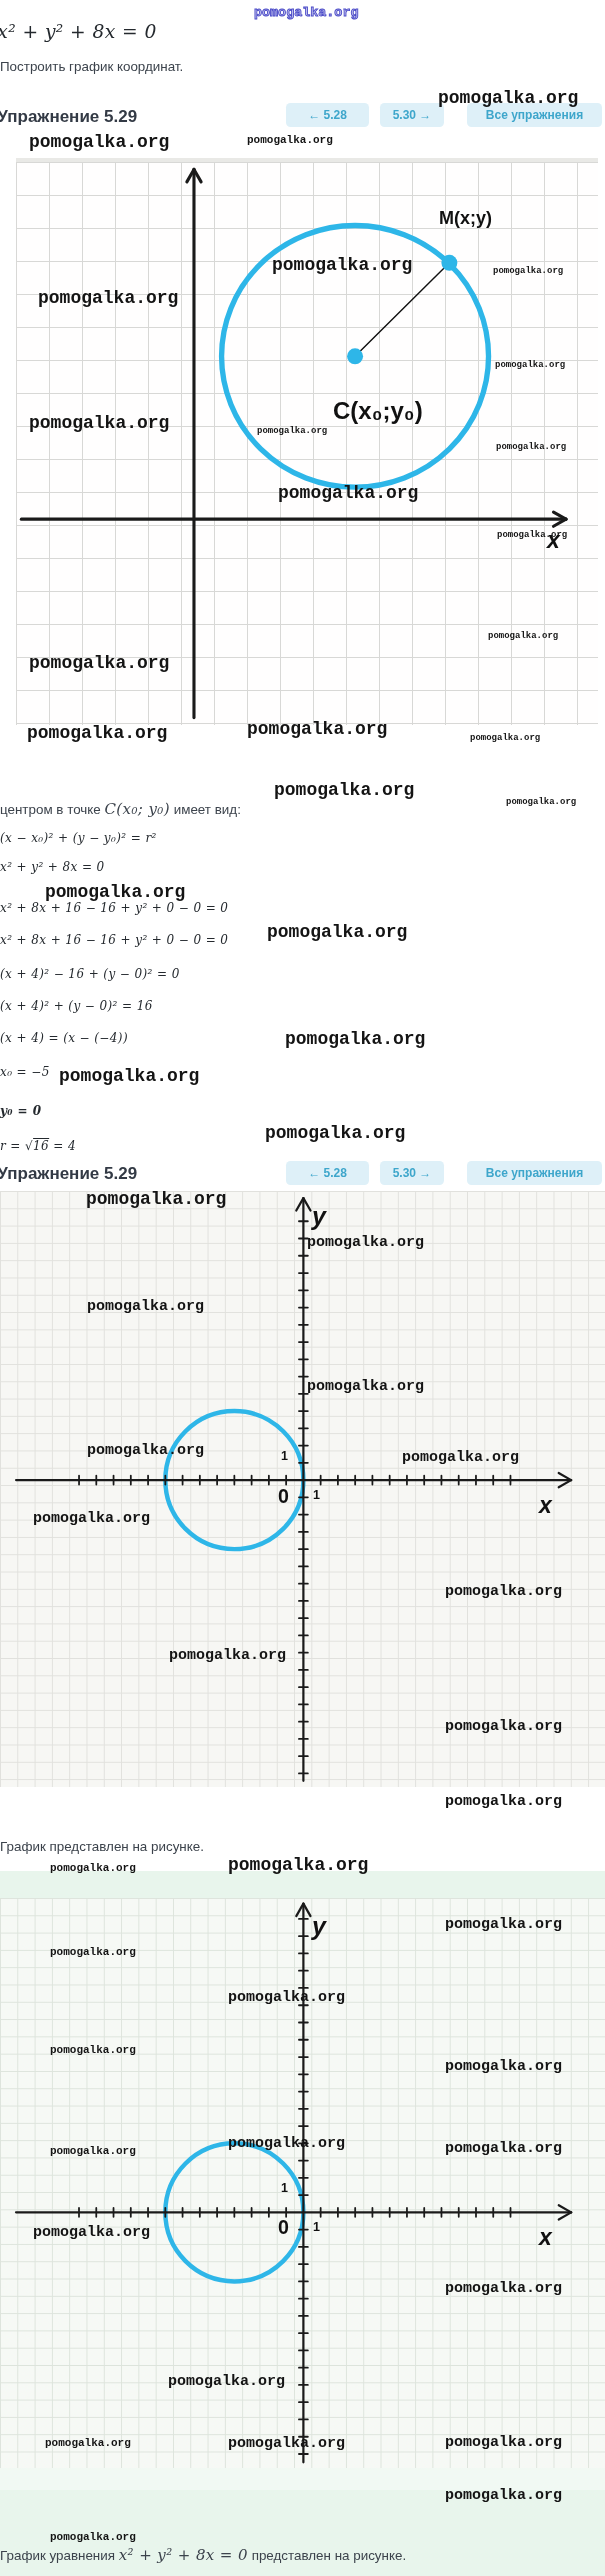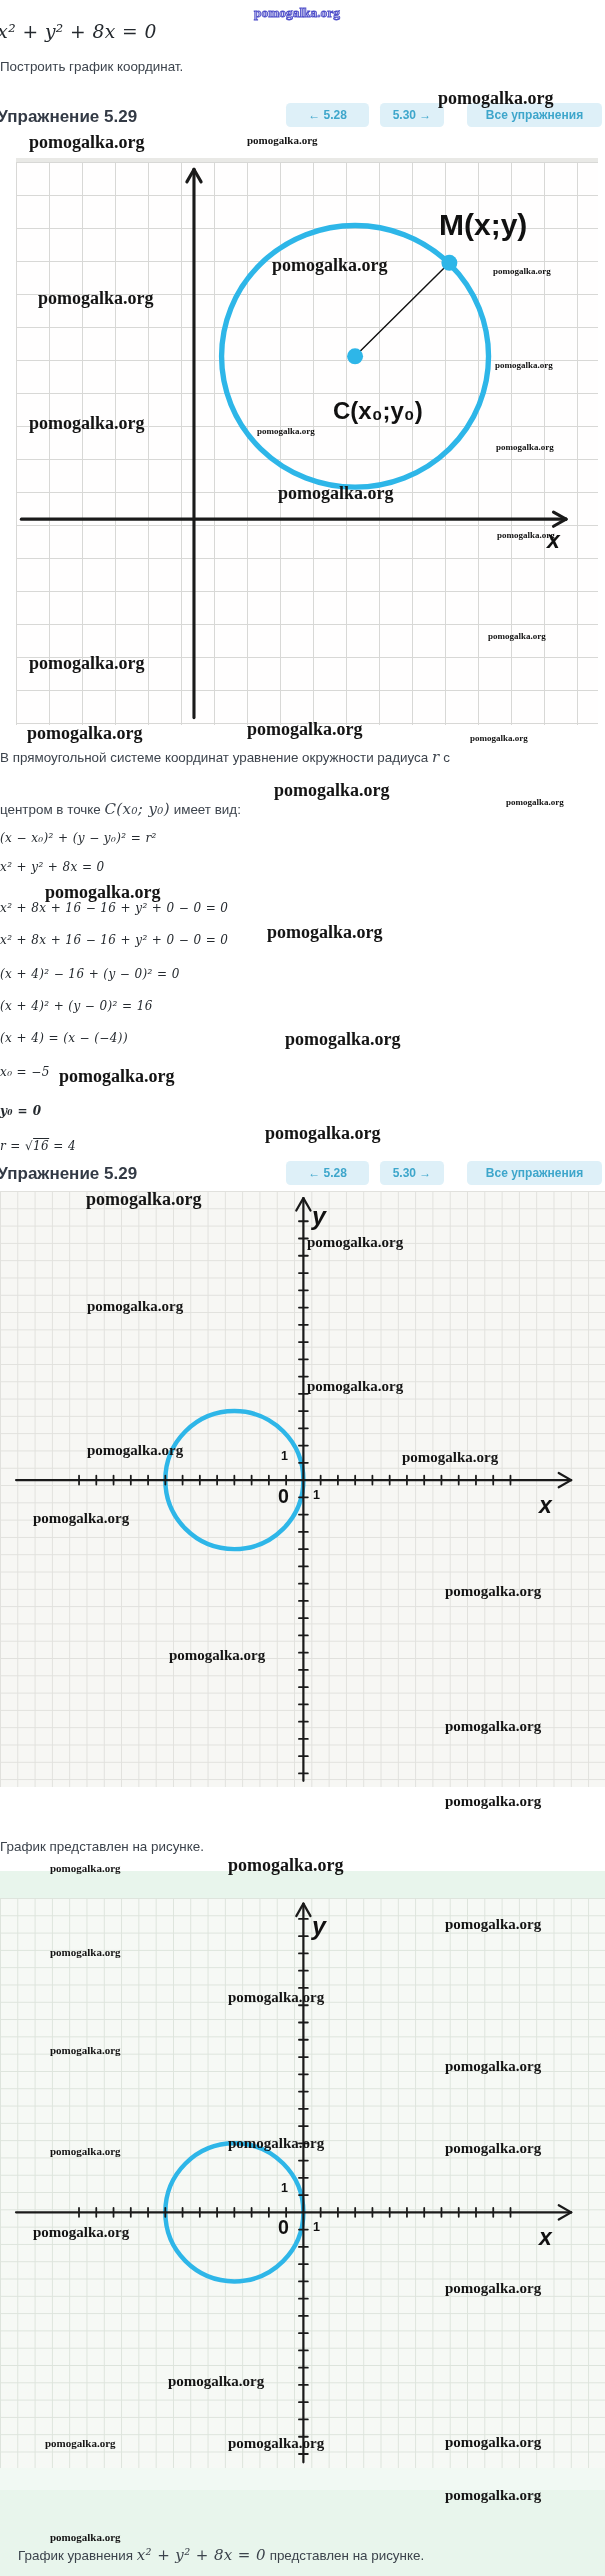--- a/index.html
+++ b/index.html
@@ -22,21 +22,21 @@
          background-image:linear-gradient(to right,#e1e1dd 0.9px,transparent 0.9px),
                           linear-gradient(to bottom,#e1e1dd 0.9px,transparent 0.9px);
          background-size:17.3px 17.3px;}
   .grid3{background-color:#f6f9f5;
          background-image:linear-gradient(to right,#dde4dc 0.9px,transparent 0.9px),
                           linear-gradient(to bottom,#dde4dc 0.9px,transparent 0.9px);
          background-size:17.3px 17.3px;}
   .fig-label{position:absolute;font-weight:700;color:#111;white-space:nowrap;}
   .axis-label{font-style:italic;font-size:23px;}
   .wm{position:absolute;color:#141414;white-space:nowrap;pointer-events:none;z-index:6;
-      font-family:Liberation Serif, serif;}
+      font-family:Liberation Mono, monospace;}
   .wm-huge{font-size:18px;font-weight:700;}
   .wm-big{font-size:15px;font-weight:700;}
   .wm-med{font-size:11px;font-weight:700;}
   .wm-small{font-size:9px;font-weight:600;}
   .wm-outline{font-size:13.4px;font-weight:700;color:rgba(80,80,200,0.35);
               -webkit-text-stroke:0.9px #4b4bc8;}
   svg{position:absolute;left:0;top:0;overflow:visible;}
 </style>
 </head>
 <body>
@@ -69,25 +69,24 @@
         <line x1="200" y1="8" x2="192" y2="22" stroke="#1a1a1a" stroke-width="3.5" stroke-linecap="round"></line>
         <line x1="200" y1="8" x2="208" y2="22" stroke="#1a1a1a" stroke-width="3.5" stroke-linecap="round"></line>
         <line x1="6" y1="401" x2="618" y2="401" stroke="#1a1a1a" stroke-width="3.5" stroke-linecap="round"></line>
         <line x1="618" y1="401" x2="604" y2="393" stroke="#1a1a1a" stroke-width="3.5" stroke-linecap="round"></line>
         <line x1="618" y1="401" x2="604" y2="409" stroke="#1a1a1a" stroke-width="3.5" stroke-linecap="round"></line>
         <line x1="381" y1="218" x2="487" y2="113" stroke="#111" stroke-width="1.6" stroke-linecap="round"></line>
         <circle cx="381" cy="218" r="9" fill="#2eb6e8"></circle>
         <circle cx="487" cy="113" r="9" fill="#2eb6e8"></circle>
       </svg>
   </div>
-  <div class="fig-label" style="left:439px;top:208px;font-size:30px;">M(x;y)</div>
+  <div class="fig-label" style="left:439px;top:208px;font-size:18px;">M(x;y)</div>
   <div class="fig-label" style="left:333px;top:397px;font-size:24px;">C(x₀;y₀)</div>
   <div class="fig-label axis-label" style="left:547px;top:527px;">x</div>
 
-  <div class="abs task-text" id="intro-line1" style="left:0;top:748px;"><span>В прямоугольной системе координат уравнение окружности радиуса </span><span class="math" style="font-size: 15px;">r</span><span> с</span></div>
   <div class="abs task-text" id="intro-line2" style="left:0;top:800px;"><span>центром в точке </span><span class="math" style="font-size: 15px;">C(x₀; y₀)</span><span> имеет вид:</span></div>
   <div id="equations">
       <div class="mathline" style="top: 831px;">(x − x₀)² + (y − y₀)² = r²</div>
       <div class="mathline" style="top: 860px;">x² + y² + 8x = 0</div>
       <div class="mathline" style="top: 901px;">x² + 8x + 16 − 16 + y² + 0 − 0 = 0</div>
       <div class="mathline" style="top: 933px;">x² + 8x + 16 − 16 + y² + 0 − 0 = 0</div>
       <div class="mathline" style="top: 967px;">(x + 4)² − 16 + (y − 0)² = 0</div>
       <div class="mathline" style="top: 999px;">(x + 4)² + (y − 0)² = 16</div>
       <div class="mathline" style="top: 1031px;">(x + 4) = (x − (−4))</div>
       <div class="mathline" style="top: 1065px;">x₀ = −5</div>
@@ -252,21 +251,21 @@
         <line x1="336" y1="605.2" x2="346" y2="605.2" stroke="#1a1a1a" stroke-width="2" stroke-linecap="round"></line>
         <line x1="336" y1="624.5999999999999" x2="346" y2="624.5999999999999" stroke="#1a1a1a" stroke-width="2" stroke-linecap="round"></line>
       </svg>
   </div>
   <div class="fig-label axis-label" style="left:312px;top:1912px;font-size:25px;">y</div>
   <div class="fig-label axis-label" style="left:539px;top:2224px;">x</div>
   <div class="fig-label" style="left:278px;top:2216px;font-size:19.6px;">0</div>
   <div class="fig-label" style="left:313px;top:2220px;font-size:12.5px;font-weight:600;">1</div>
   <div class="fig-label" style="left:281px;top:2181px;font-size:12.5px;font-weight:600;">1</div>
 
-  <div class="abs task-text" id="final-line" style="left:0;top:2546px;margin-left:18px;"><span>График уравнения </span><span class="math" style="font-size: 15px;">x² + y² + 8x = 0</span><span> представлен на рисунке.</span></div>
+  <div class="abs task-text" id="final-line" style="left:0;top:2546px;"><span>График уравнения </span><span class="math" style="font-size: 15px;">x² + y² + 8x = 0</span><span> представлен на рисунке.</span></div>
 
   <div id="watermarks">
       <div class="wm wm-outline" style="left: 254px; top: 4.5px;">pomogalka.org</div>
       <div class="wm wm-huge" style="left: 438px; top: 88px;">pomogalka.org</div>
       <div class="wm wm-huge" style="left: 29px; top: 132px;">pomogalka.org</div>
       <div class="wm wm-med" style="left: 247px; top: 134px;">pomogalka.org</div>
       <div class="wm wm-huge" style="left: 272px; top: 255px;">pomogalka.org</div>
       <div class="wm wm-huge" style="left: 38px; top: 288px;">pomogalka.org</div>
       <div class="wm wm-small" style="left: 493px; top: 266px;">pomogalka.org</div>
       <div class="wm wm-small" style="left: 495px; top: 360px;">pomogalka.org</div>

